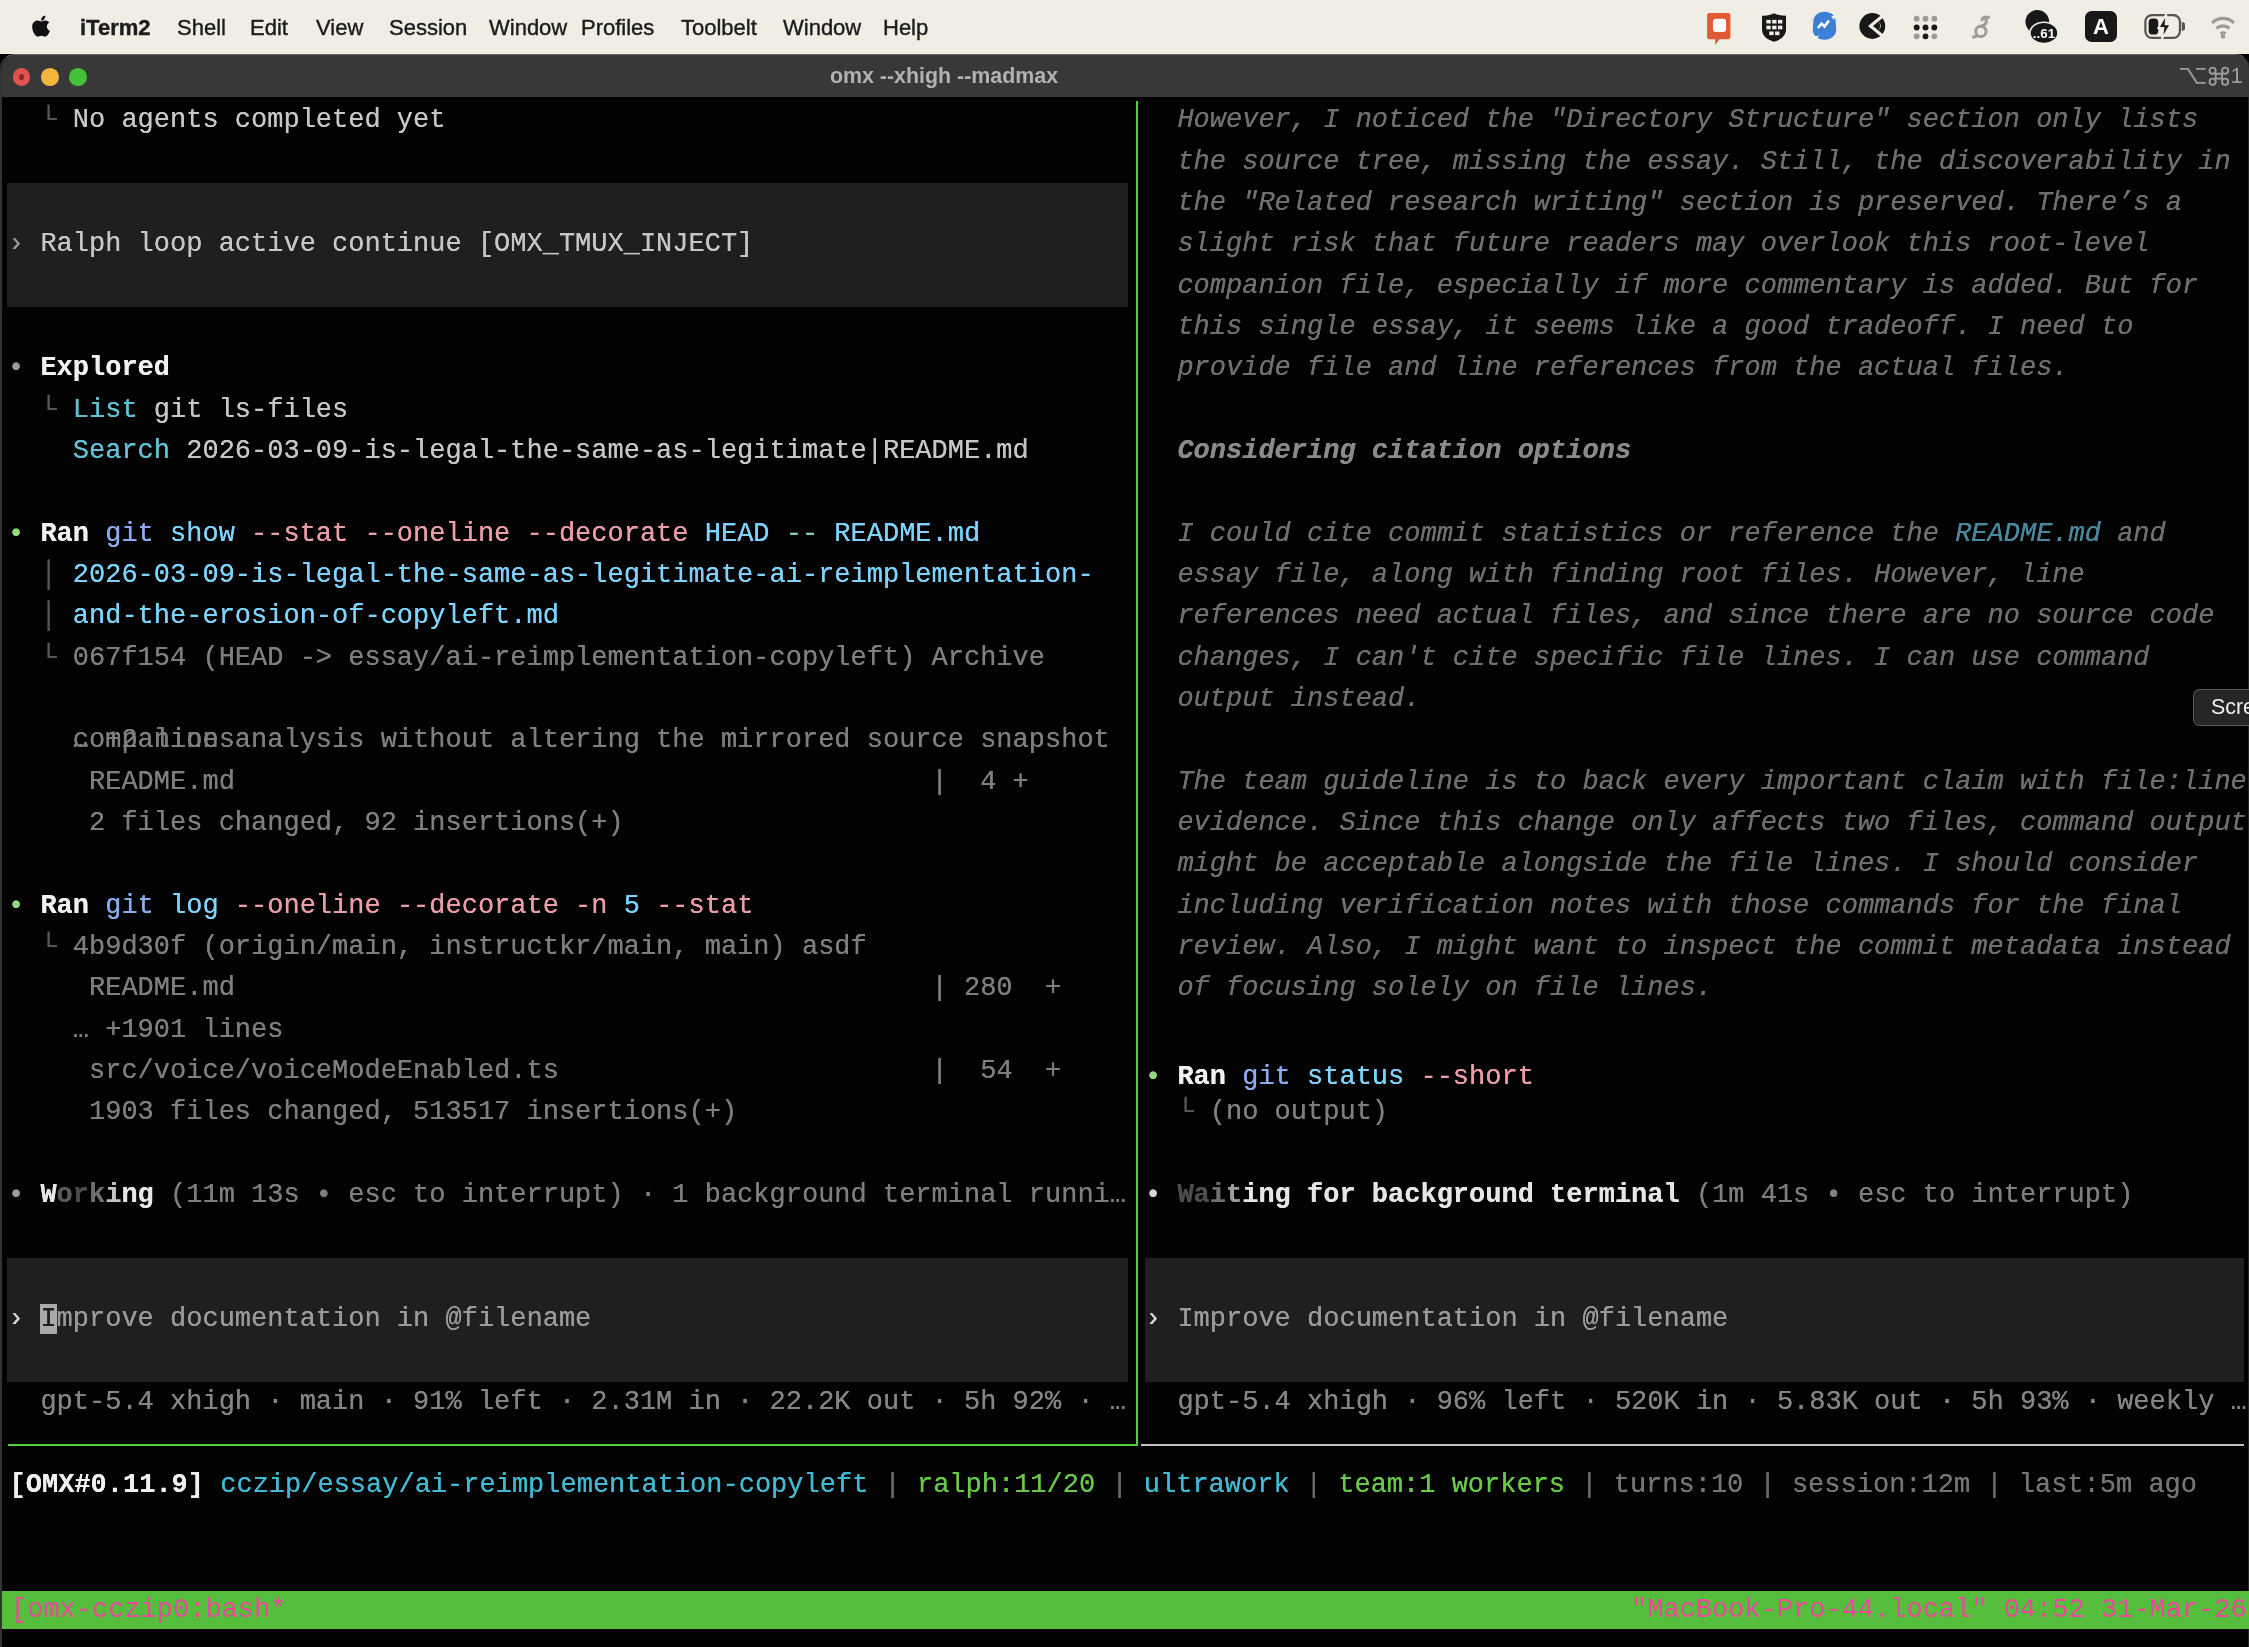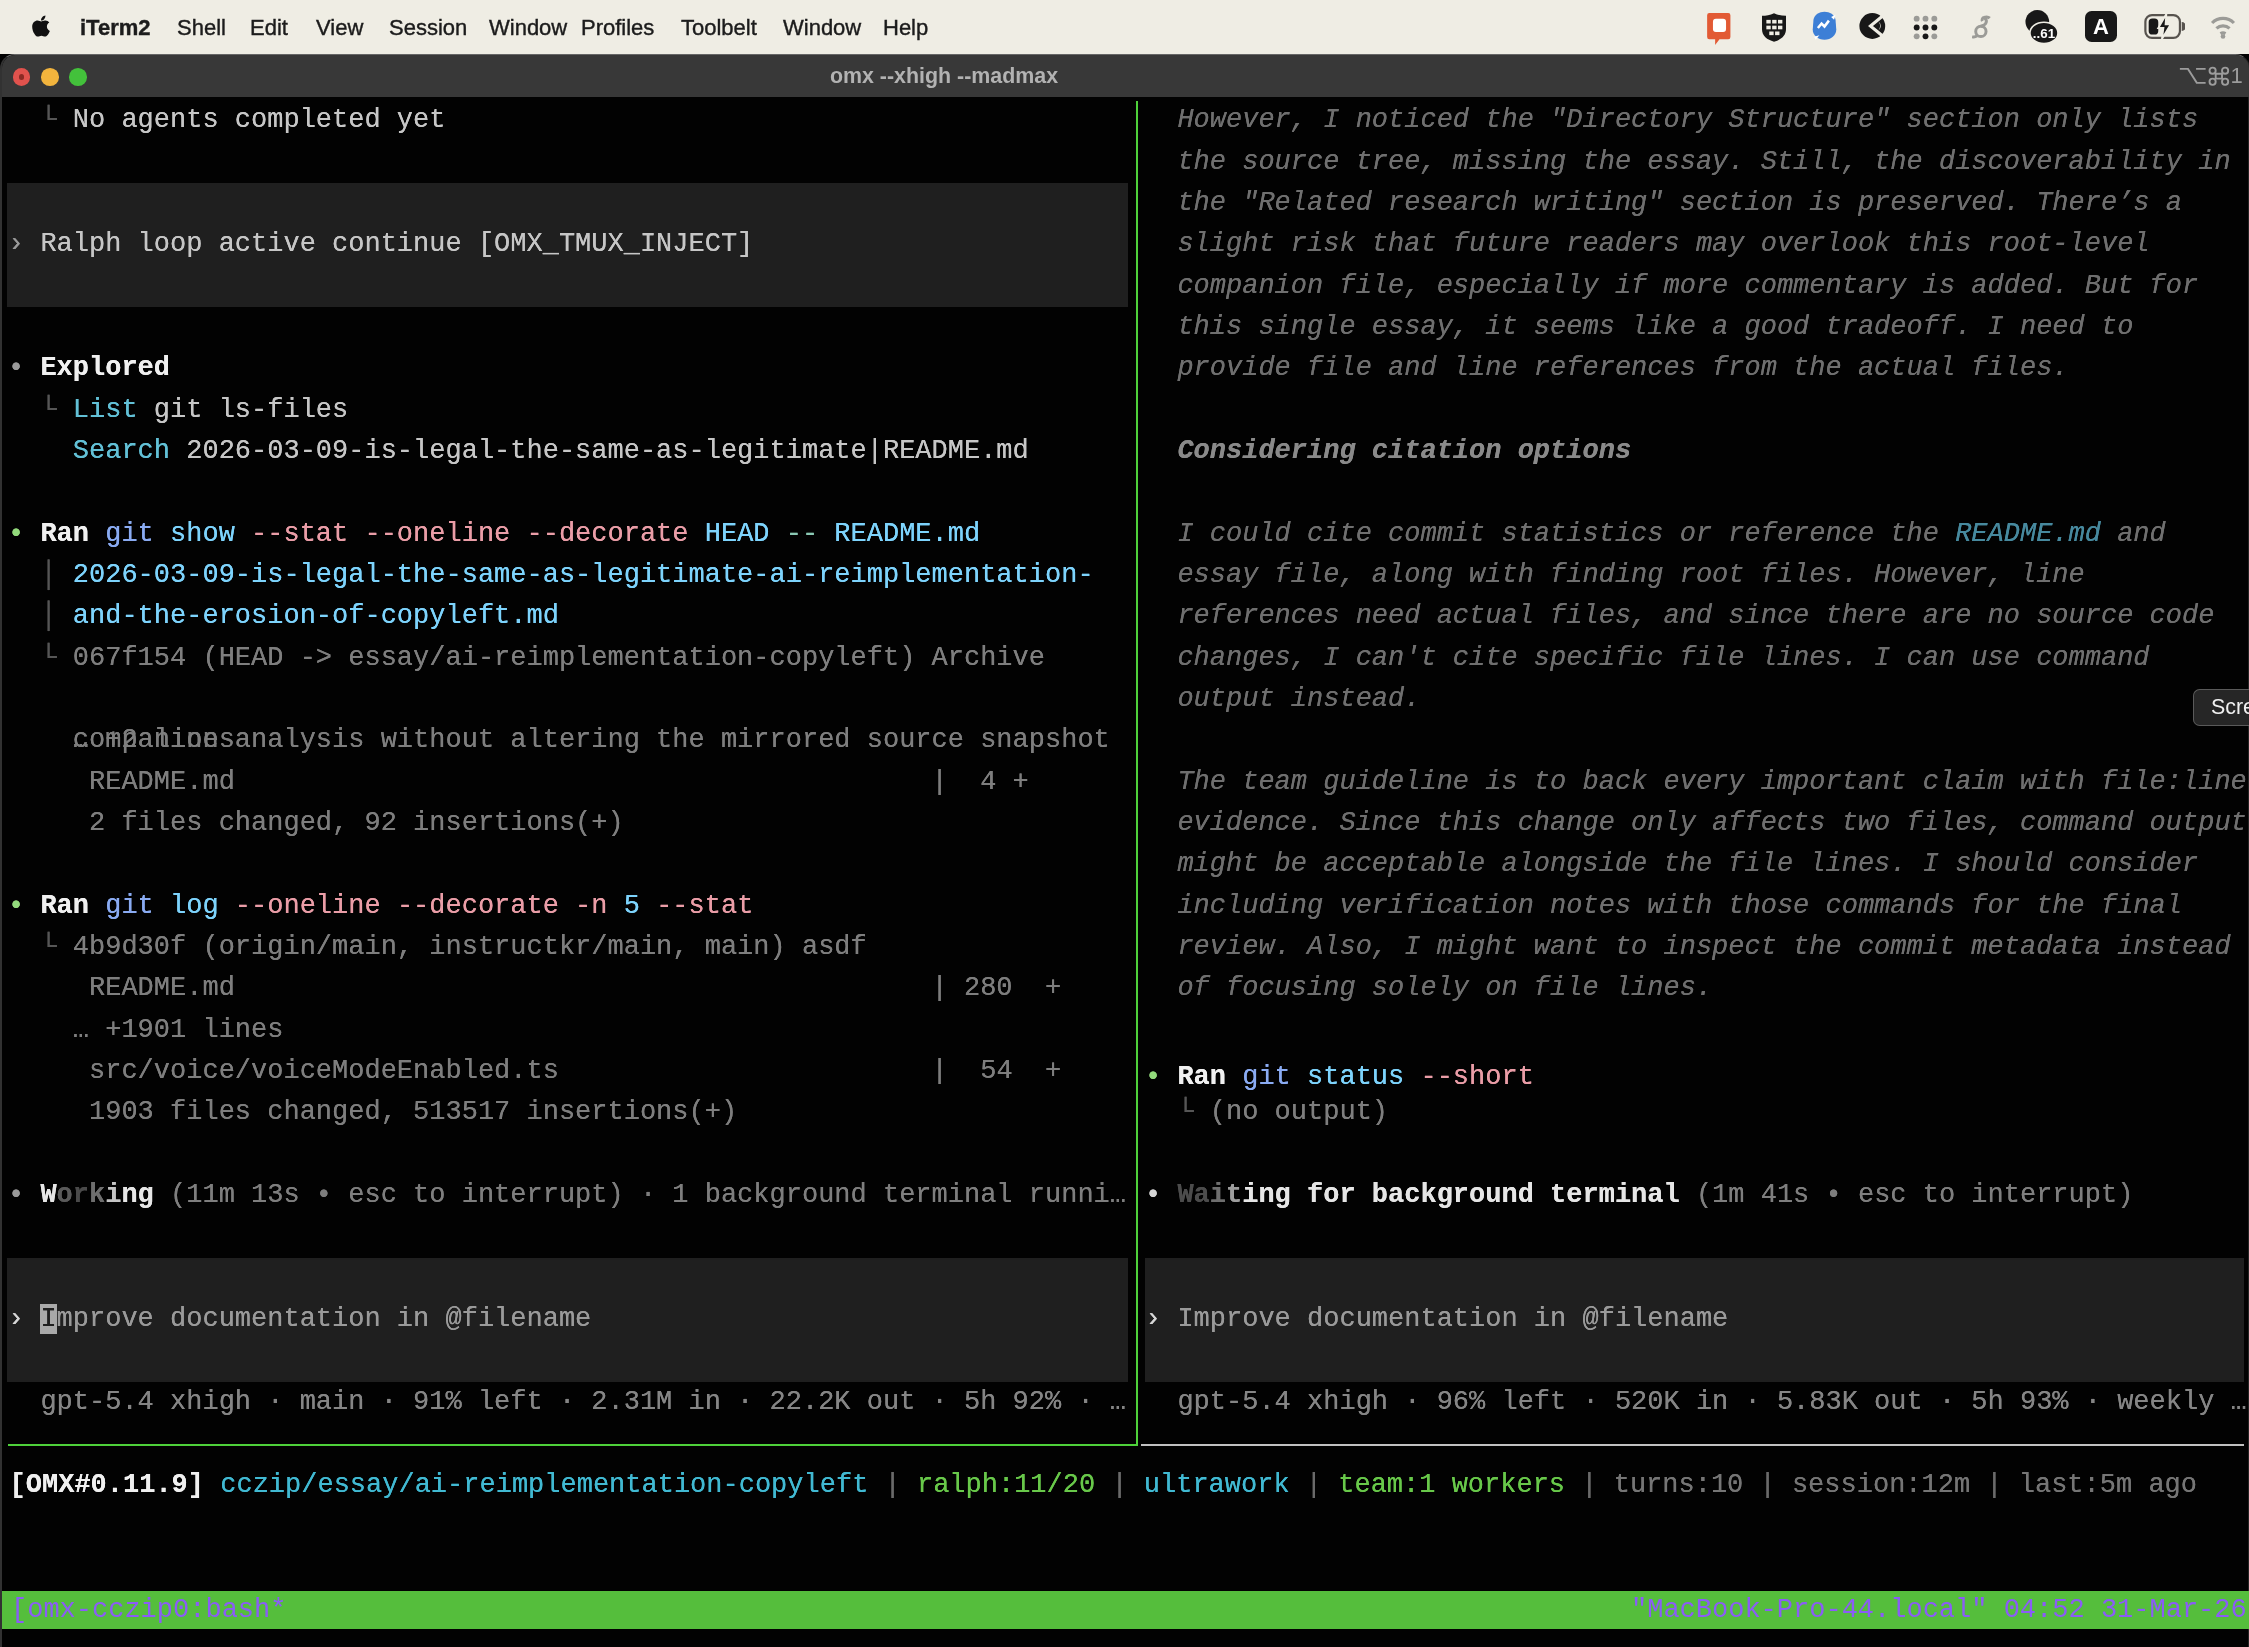--- a/index.html
+++ b/index.html
@@ -32,21 +32,21 @@
 .cur{background:#a9a9a9;color:#1f1f1f}
 .sh1{color:#e6e6e6;font-weight:bold}
 .sh2{color:#5a5a5a;font-weight:bold}
 .sh3{color:#4a4a4a;font-weight:bold}
 .sh4{color:#c4c4c4;font-weight:bold}
 .sh5{color:#4c4c4c;font-weight:bold}
 .sh6{color:#6e6e6e;font-weight:bold}
 .sh7{color:#9e9e9e;font-weight:bold}
 .box{position:absolute;background:#1f1f1f}
 .greenbar{position:absolute;left:1.5px;top:1591px;width:2247px;height:38px;background:#55be3c}
-.gbtext{position:absolute;height:46px;line-height:38px;font-family:"Liberation Mono",monospace;font-size:27px;color:#8b5cf6;white-space:pre}
+.gbtext{position:absolute;height:46px;line-height:38px;font-family:"Liberation Mono",monospace;font-size:27px;color:#ec4899;white-space:pre}
 .scre{position:absolute;left:2193px;top:689px;width:59px;height:37px;background:#262626;border:1.5px solid #5a5a5a;border-right:none;border-radius:6.6px 0 0 6.6px;color:#f0f0f0;font-family:"Liberation Sans",sans-serif;font-size:21.4px;line-height:34px;padding-left:17px}
 </style></head><body>
 <div class="win"></div>
 <div class="titlebar2" style="position:absolute;left:1.5px;top:55px;width:2247px;height:42px;background:#383838;border-radius:13.3px 13.3px 0 0"></div>
 <div class="tl" style="left:12.5px;background:#e0524d"></div>
 <div style="position:absolute;left:18.5px;top:74px;width:5.9px;height:5.9px;border-radius:50%;background:#8a2a24"></div>
 <div class="tl" style="left:41px;background:#f2b43d"></div>
 <div class="tl" style="left:69px;background:#43c13b"></div>
 <div class="title">omx --xhigh --madmax</div>
 <svg style="position:absolute;top:63px;right:5.9px" width="65" height="25" viewBox="0 0 88 34">

